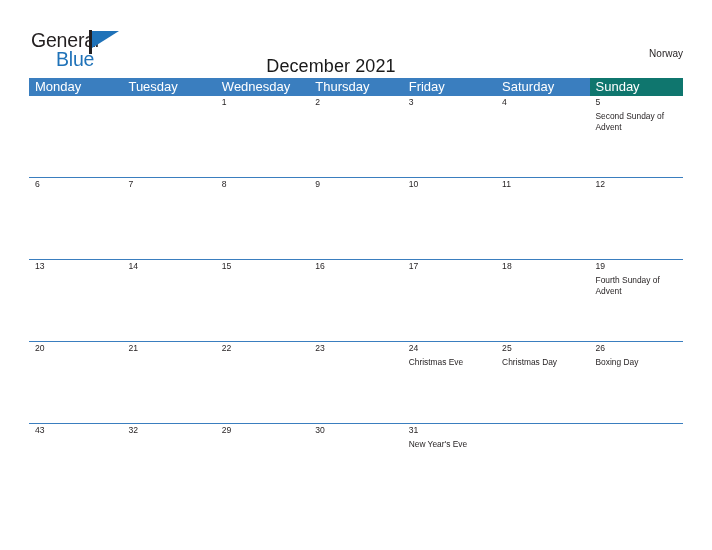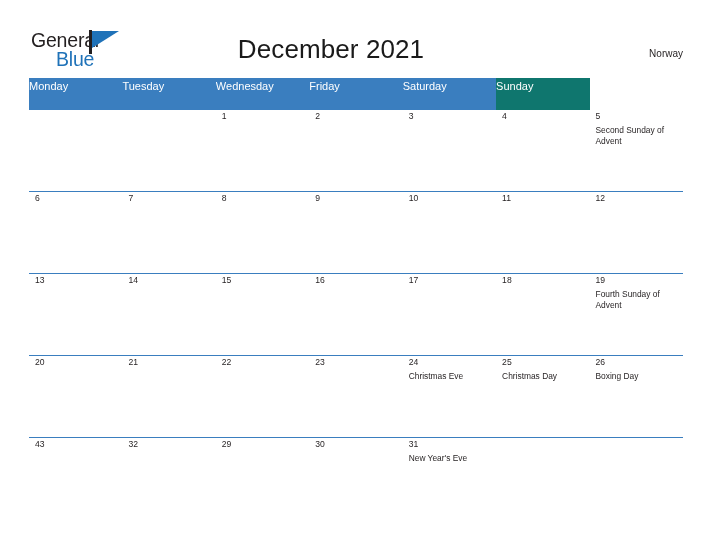--- a/index.html
+++ b/index.html
@@ -63,24 +63,24 @@
     position: absolute;
     left: 2.5px; top: 0.5px;
     width: 0; height: 0;
     border-top: 17px solid #1f72b8;
     border-right: 27px solid transparent;
   }
 
   
   #month-title {
     position: absolute;
-    left: 0; top: 33px;
+    left: 0; top: 50px;
     width: 662px;
     text-align: center;
-    font-size: 26px;
+    font-size: 18px;
     font-weight: 400;
     color: #1a1a1a;
     letter-spacing: 0.1px;
     line-height: 32px;
   }
 
   
   #country-label {
     position: absolute;
     right: 29px; top: 46px;
@@ -99,25 +99,26 @@
   }
   .cal-row {
     display: flex;
     width: 654px;
   }
 
   
   #weekday-header .wd-cell {
     flex: 0 0 93.43px;
     width: 93.43px;
-    height: 32px;
+    height: 18px;
     background: #3a7ebf;
     color: #ffffff;
-    font-size: 11px;
+    font-size: 13px;
     line-height: 17px;
+    padding-left: 6px;
     overflow: hidden;
     white-space: nowrap;
   }
   #weekday-header .wd-cell.sunday {
     background: #0f766e;
   }
 
   
   .week-row {
     position: relative;
@@ -188,20 +189,21 @@
     <div id="country-label">Norway</div>
 
   </div>
 
   <div id="calendar">
 
     <div id="weekday-header" class="cal-row">
         <div class="wd-cell">Monday</div>
         <div class="wd-cell">Tuesday</div>
         <div class="wd-cell">Wednesday</div>
+        <div class="wd-cell">Thursday</div>
         <div class="wd-cell">Friday</div>
         <div class="wd-cell">Saturday</div>
         <div class="wd-cell sunday">Sunday</div>
       </div>
 
     <div id="weeks-container">
         <div class="week-row first">
           <div class="day-stripe"></div>
           <div class="week-body">
             <div class="day-cell">

